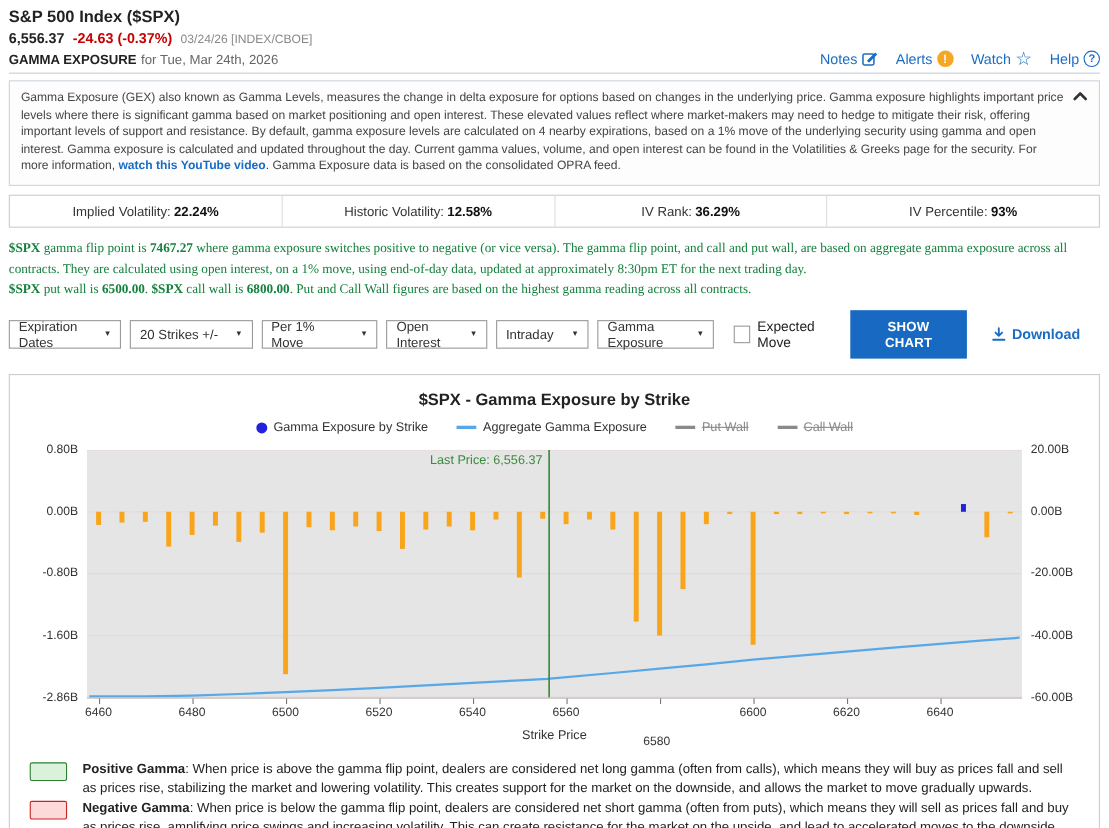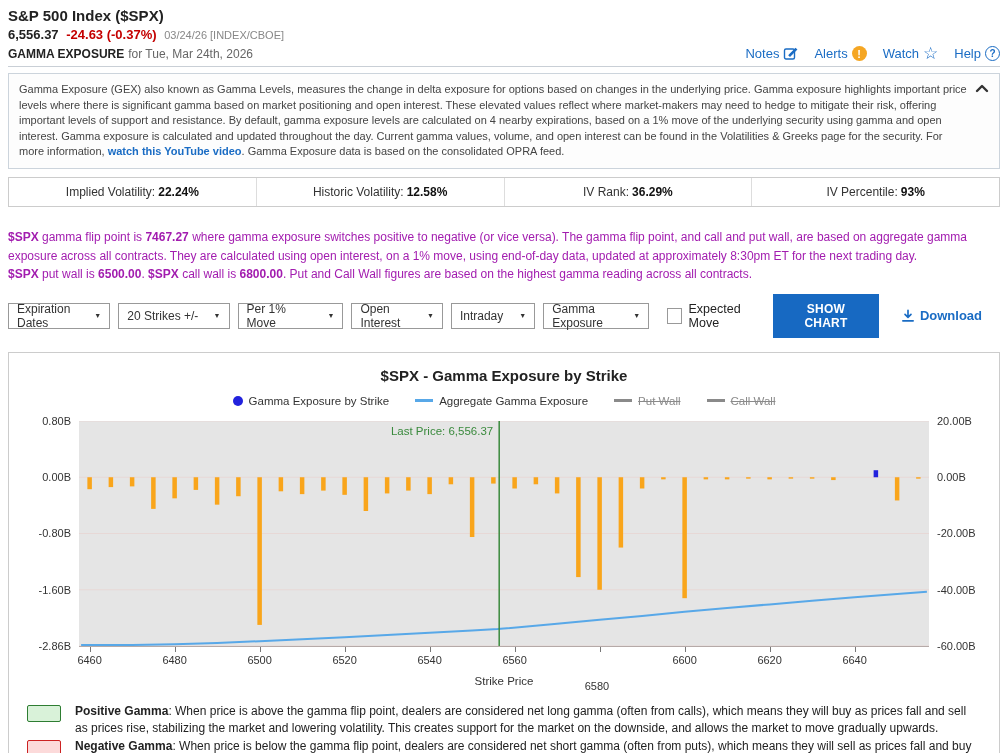--- a/index.html
+++ b/index.html
@@ -31,21 +31,21 @@
   .desc-box a, .yt-link { color:#1a6cc4; font-weight:bold; text-decoration:none; cursor:pointer; }
   .collapse-ic { position:absolute; top:8px; right:10px; cursor:pointer; }
 
   
   .stats-row { display:flex; border:1px solid #ccc; margin-top:8px; }
   .stat-cell { flex:1; text-align:center; padding:7px 0; font-size:12px; color:#333; }
   .stat-cell + .stat-cell { border-left:1px solid #ddd; }
   .stat-cell b { color:#111; margin-left:3px; }
 
   
-  .flip-notes { margin-top:21px; font-size:12px; line-height:1.55; color:#a21caf; }
+  .flip-notes { margin-top:9px; font-size:12px; line-height:1.55; color:#15803d;font-family:Liberation Serif, serif; }
 
   
   .filter-bar { display:flex; align-items:center; gap:8px; margin-top:10px; }
   .drop { display:flex; align-items:center; border:1px solid #999; background:#fff; height:26px;
     padding:0 8px; font-size:12px; color:#333; cursor:pointer; }
   .drop .car { margin-left:auto; font-size:7px; color:#333; padding-left:10px; }
   .exp-btn { width:112px; }
   .exp-btn .car { margin-left:8px; padding-left:0; }
   .w120 { width:122px; } .w115 { width:116px; } .w100 { width:100px; } .w90 { width:92px; } .w130 { width:116px; }
   .chk-wrap { display:flex; align-items:center; gap:7px; margin-left:10px; font-size:12.5px; color:#222; }

